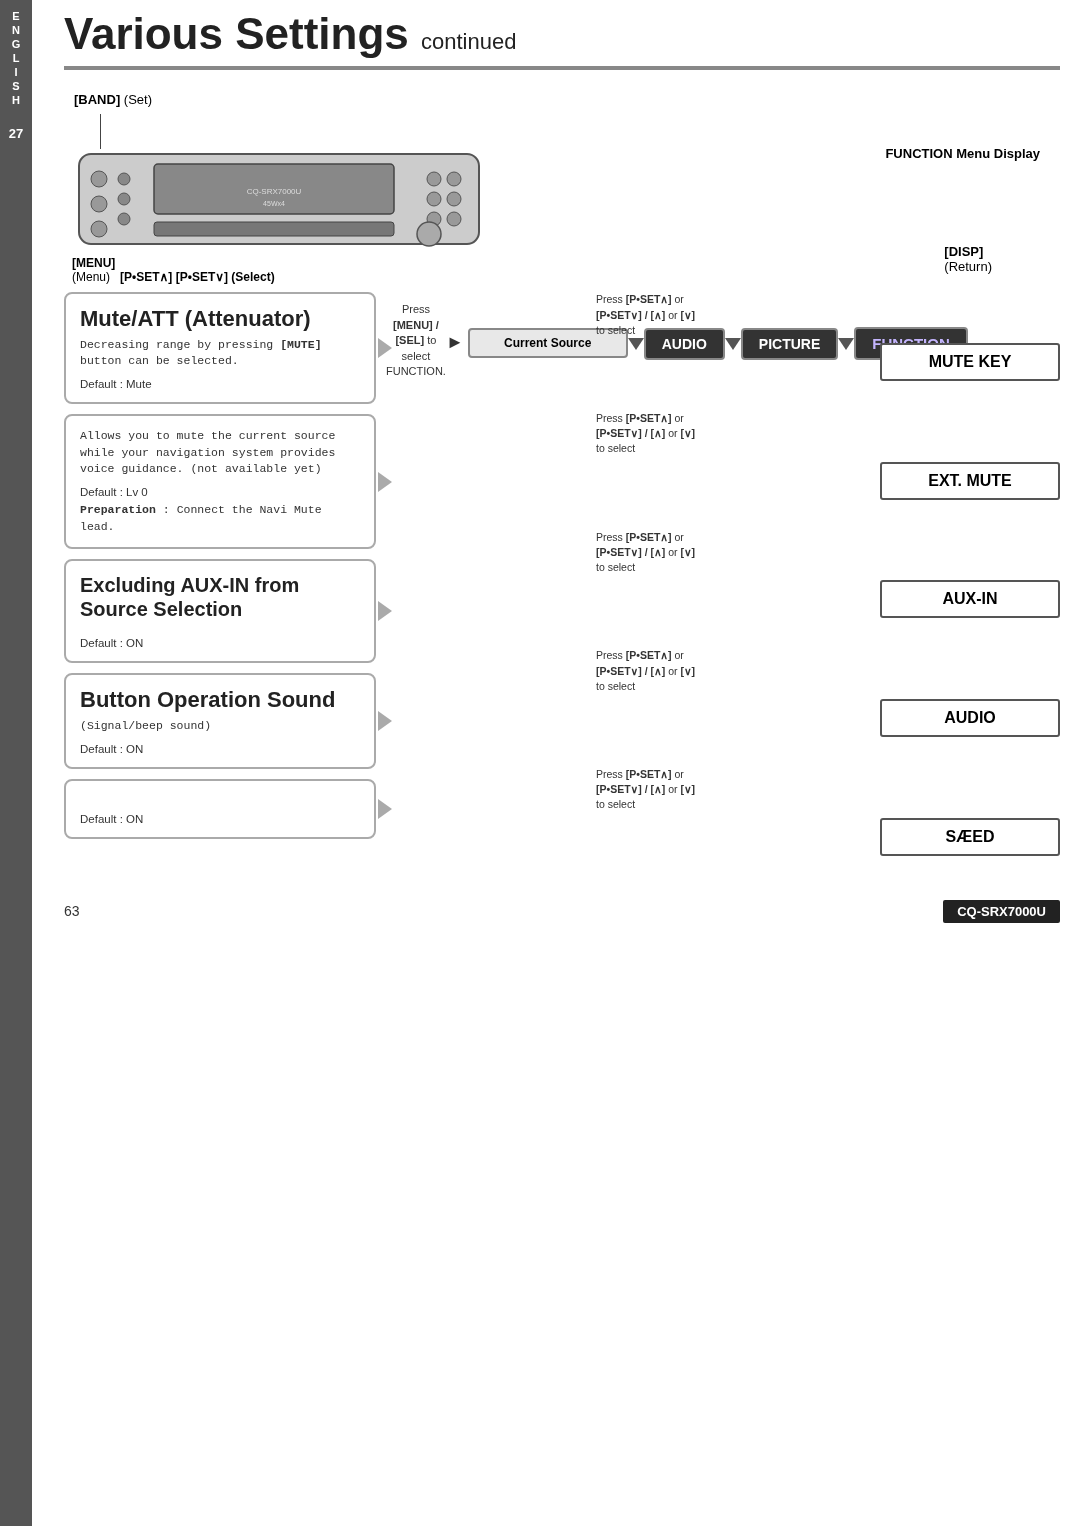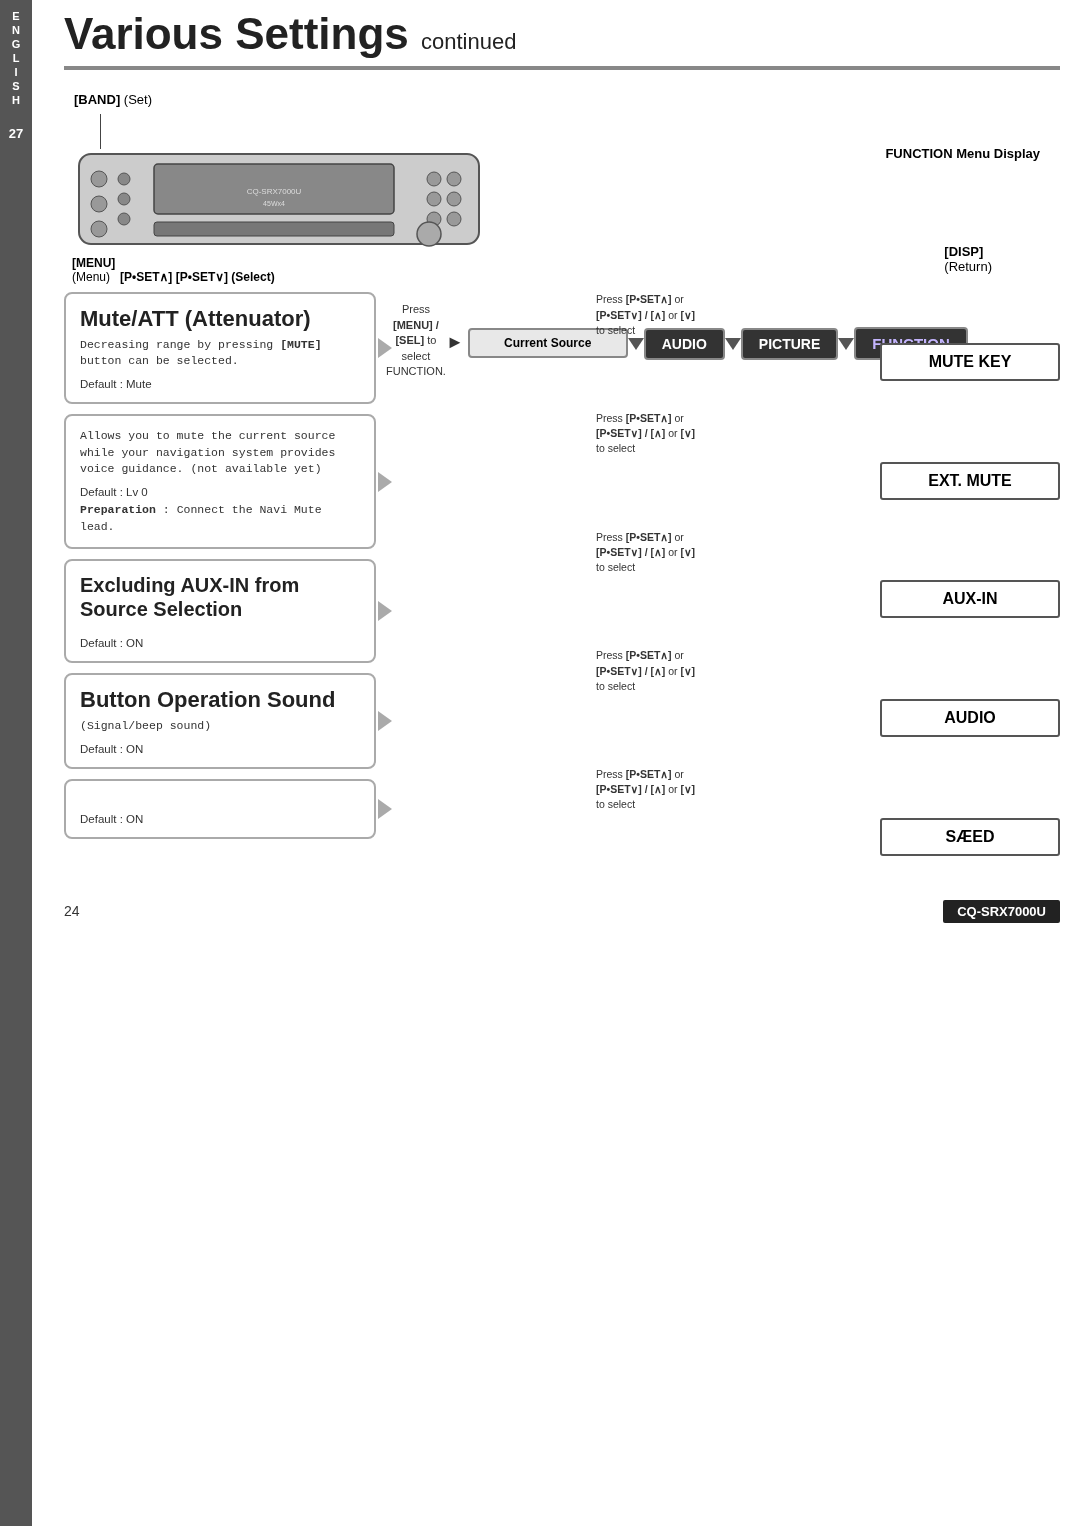--- a/index.html
+++ b/index.html
@@ -447,17 +447,17 @@
         <div class="result-box">
           <span>SÆED</span>
         </div>
       </div>
 
     </div>
 
   </div>
 
   <div class="footer">
-    <div class="footer-page">24</div>
+    <div class="footer-page">63</div>
     <div class="footer-model">CQ-SRX7000U</div>
   </div>
 
 </div>
 
 </body></html>

